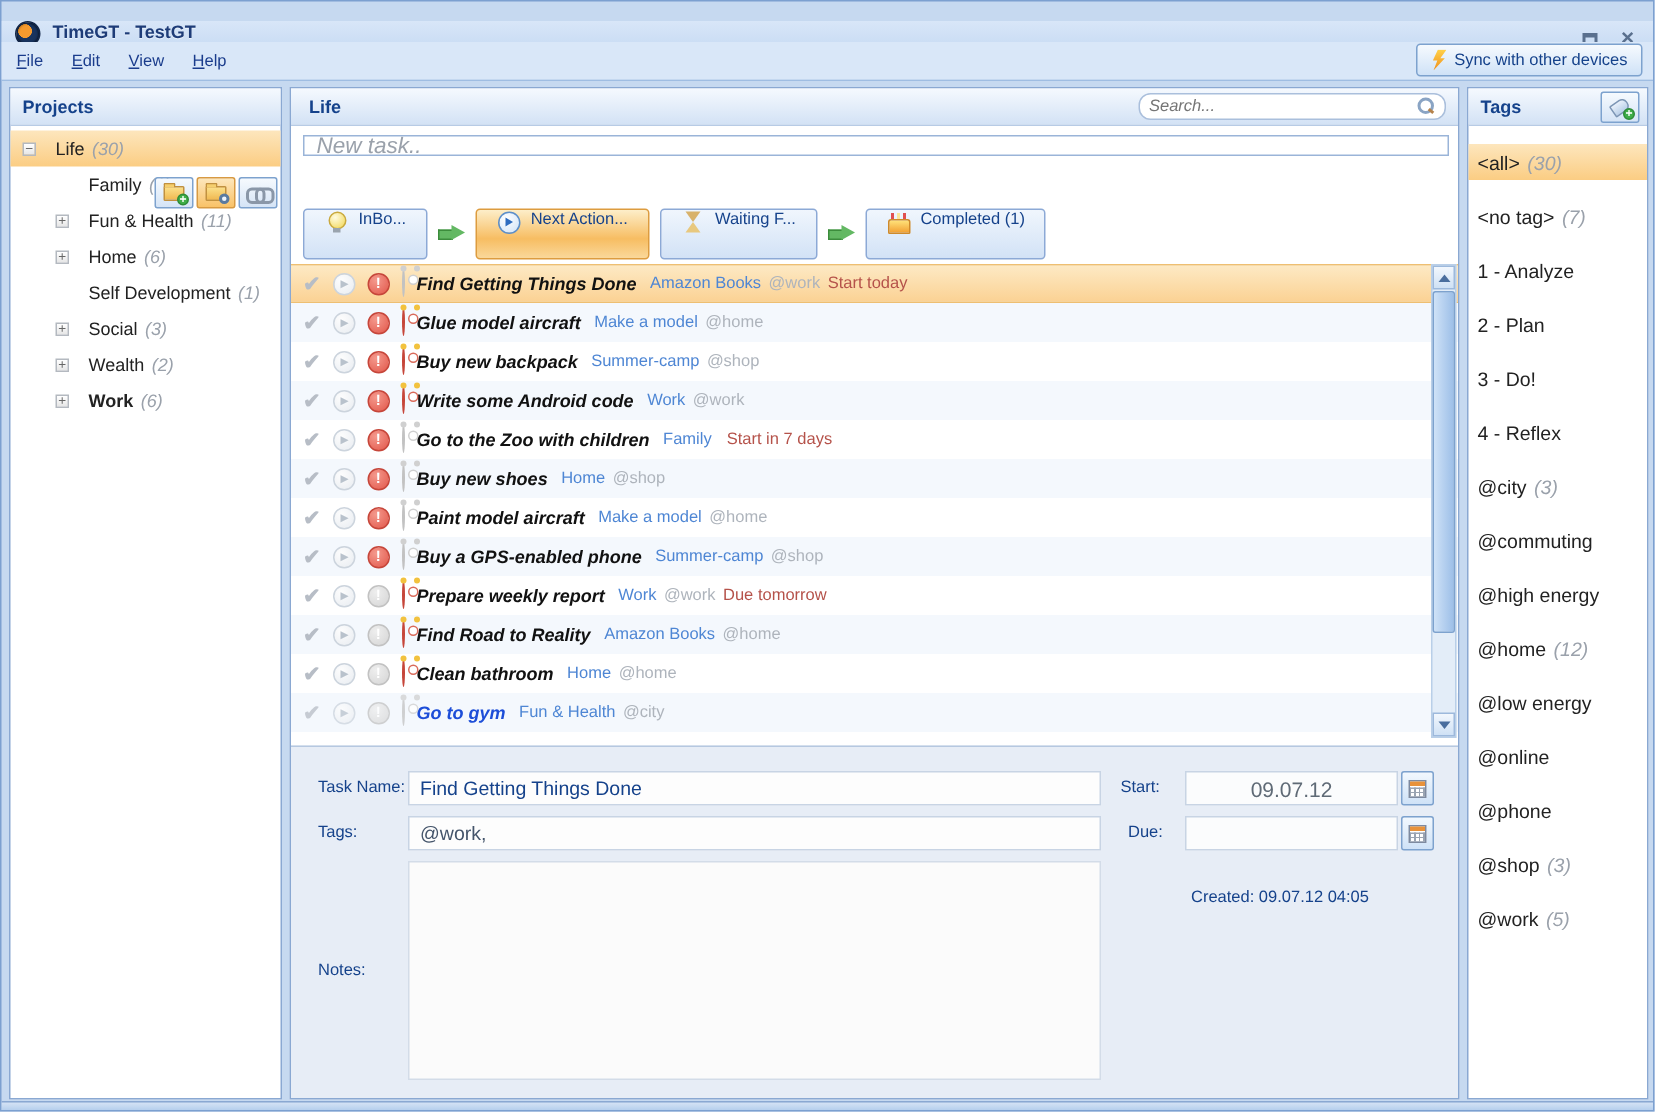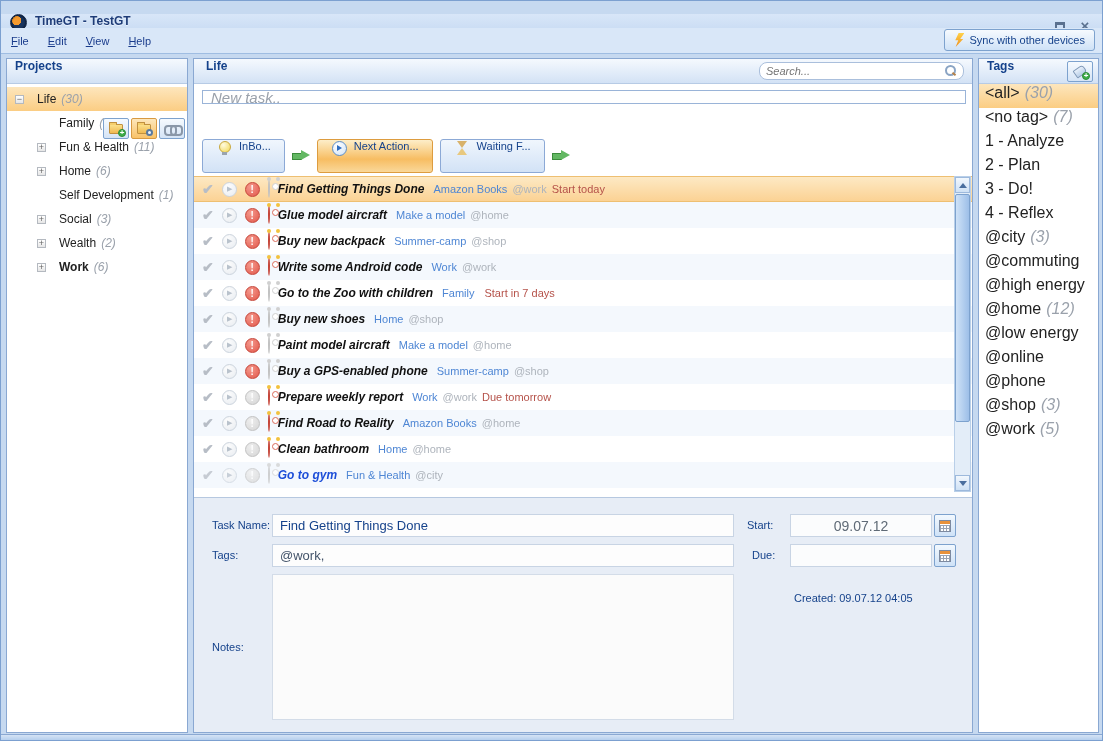--- a/index.html
+++ b/index.html
@@ -26,21 +26,21 @@
   .menu-item::first-letter { text-decoration:underline; }
   .sync-btn { position:absolute; right:7px; top:28px; height:22px; display:flex; align-items:center; gap:5px;
     padding:0 9px; background:linear-gradient(#f6fafe,#cfe2f7); border:1px solid #7da2ce; border-radius:3px;
     font-size:11px; color:#15428b; }
   .bolt-icon { width:10px; height:14px; background:linear-gradient(#ffd24a,#ef8f1d);
     clip-path:polygon(42% 0,100% 0,58% 42%,88% 42%,12% 100%,38% 52%,8% 52%); }
 
   
   .panel { position:absolute; background:#fff; border:1px solid #8aa8d2; }
   .panel-header { height:25px; background:linear-gradient(#f5f9fe,#d3e2f5); border-bottom:1px solid #b7cbe5;
-    display:flex; align-items:flex-start; font-size:12px; font-weight:bold; color:#15428b; }
+    display:flex; align-items:center; font-size:12px; font-weight:bold; color:#15428b; }
   .left-panel  { left:5px;   top:57px; width:182px; height:675px; }
   .center-panel{ left:192px; top:57px; width:780px; height:675px; }
   .right-panel { left:977px; top:57px; width:121px; height:675px; }
 
   
   .hdr-btn { width:26px; height:21px; border:1px solid #7da2ce; border-radius:2px;
     background:linear-gradient(#f6fafe,#d5e4f6); display:flex; align-items:center; justify-content:center; position:relative; }
   .hdr-btn.active { background:linear-gradient(#fde7bc,#f9c268); border-color:#d89a42; }
   .folder-shape { position:relative; width:14px; height:10px; background:linear-gradient(#fbe08a,#f0b952);
     border:1px solid #c1913f; border-radius:1px; }
@@ -64,21 +64,21 @@
   .tree-row.bold .t-label { font-weight:bold; }
   .expander { width:9px; height:9px; margin-left:8px; border:1px solid #b4b9c0; background:linear-gradient(#fff,#e6e6e6);
     font-size:9px; line-height:7px; text-align:center; color:#666; flex:none; }
   .tree-row.child .expander { margin-left:30px; }
   .expander.v-none { visibility:hidden; }
   .expander.v-plus::after { content:"+"; } .expander.v-minus::after { content:"−"; }
   .tree-icon { margin-left:8px; flex:none; }
   .t-label { margin-left:5px; white-space:nowrap; }
   .t-count { margin-left:5px; font-style:italic; color:#9aa1ab; }
 
-  .tag-list .list-row { height:24px; display:flex; padding-left:6px; font-size:16px; color:#222; cursor:default; }
+  .tag-list .list-row { height:24px; display:flex; align-items:center; padding-left:6px; font-size:13px; color:#222; cursor:default;margin-top:12px; }
   .tag-list .list-row.selected { background:linear-gradient(#fde6bd,#fbcd83); }
 
   
   .center-header { position:absolute; left:0; top:0; width:100%; }
   .center-title { margin-left:12px; }
   .search-wrap { position:absolute; right:8px; top:3px; width:205px; height:18px; background:#fff;
     border:1px solid #aabfdc; border-radius:8px; display:flex; align-items:center; font-weight:normal; }
   .search-input { flex:1; border:none; outline:none; background:transparent; font-size:11px; font-style:italic;
     color:#9aa1ab; padding:0 6px; }
   .search-icon { position:relative; width:14px; height:14px; margin-right:6px; flex:none; }
@@ -321,20 +321,24 @@
           <span>Next Action...</span>
         </span>
 
 
         <span class="tab">
           <span class="tab-icon v-hourglass"></span>
           <span>Waiting F...</span>
         </span>
 
         <span class="tab-arrow show"></span>
+        <span class="tab">
+          <span class="tab-icon v-cake"></span>
+          <span>Completed (1)</span>
+        </span>
       </div>
 
     <div class="task-list">
 
         <div class="task-row selected">
           <span class="ticon check-glyph">✔</span>
           <span class="ticon circle-icon play-circle">▶</span>
           <span class="ticon circle-icon prio-circle on">!</span>
           <span class="ticon alarm"><span class="alarm-body"></span></span>
           <span class="task-title">Find Getting Things Done</span>

